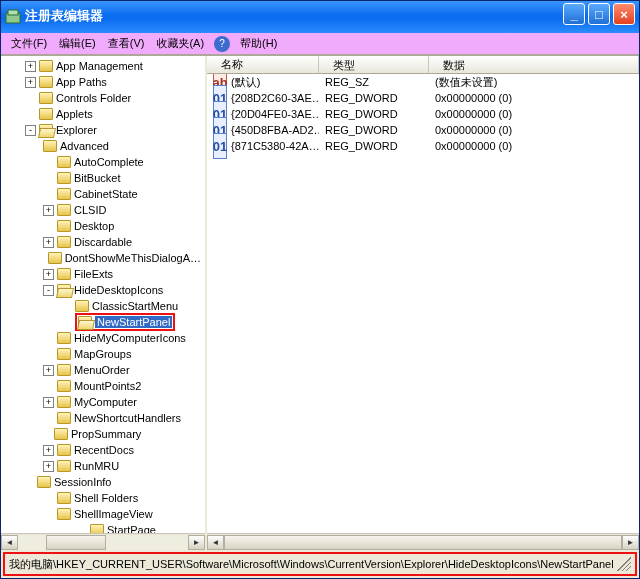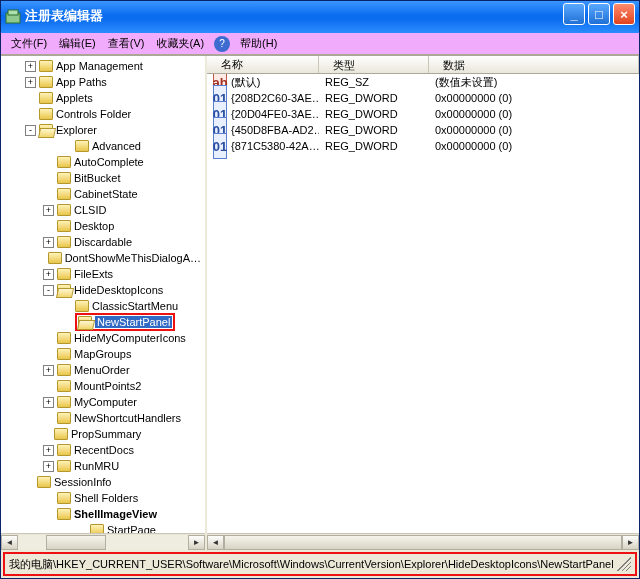--- a/index.html
+++ b/index.html
@@ -211,33 +211,33 @@
             <span class="label">App Management</span>
           </div>
           <div class="tree-row" style="padding-left: 24px;">
             <span class="exp">+</span>
             <span class="folder"></span>
             <span class="label">App Paths</span>
           </div>
           <div class="tree-row" style="padding-left: 24px;">
             <span class="exp none"></span>
             <span class="folder"></span>
+            <span class="label">Controls Folder</span>
+          </div>
+          <div class="tree-row" style="padding-left: 24px;">
+            <span class="exp none"></span>
+            <span class="folder"></span>
             <span class="label">Applets</span>
-          </div>
-          <div class="tree-row" style="padding-left: 24px;">
-            <span class="exp none"></span>
-            <span class="folder"></span>
-            <span class="label">Controls Folder</span>
           </div>
           <div class="tree-row" style="padding-left: 24px;">
             <span class="exp">-</span>
             <span class="folder open"></span>
             <span class="label">Explorer</span>
           </div>
-          <div class="tree-row" style="padding-left: 60px; text-align: right;">
+          <div class="tree-row" style="padding-left: 28px; text-align: right;">
             <span class="exp none"></span>
             <span class="folder"></span>
             <span class="label">Advanced</span>
           </div>
           <div class="tree-row" style="padding-left: 42px;">
             <span class="exp none"></span>
             <span class="folder"></span>
             <span class="label">AutoComplete</span>
           </div>
           <div class="tree-row" style="padding-left: 42px;">
@@ -340,21 +340,21 @@
           <div class="tree-row" style="padding-left: 22px;">
             <span class="exp none"></span>
             <span class="folder"></span>
             <span class="label">SessionInfo</span>
           </div>
           <div class="tree-row" style="padding-left: 42px;">
             <span class="exp none"></span>
             <span class="folder"></span>
             <span class="label">Shell Folders</span>
           </div>
-          <div class="tree-row" style="padding-left: 42px; font-weight: bold;">
+          <div class="tree-row" style="padding-left: 42px;">
             <span class="exp none"></span>
             <span class="folder"></span>
             <span class="label">ShellImageView</span>
           </div>
           <div class="tree-row" style="padding-left: 42px; margin-left: 33px;">
             <span class="exp none"></span>
             <span class="folder"></span>
             <span class="label">StartPage</span>
           </div>
           <div class="tree-row" style="padding-left: 42px;"></div>

